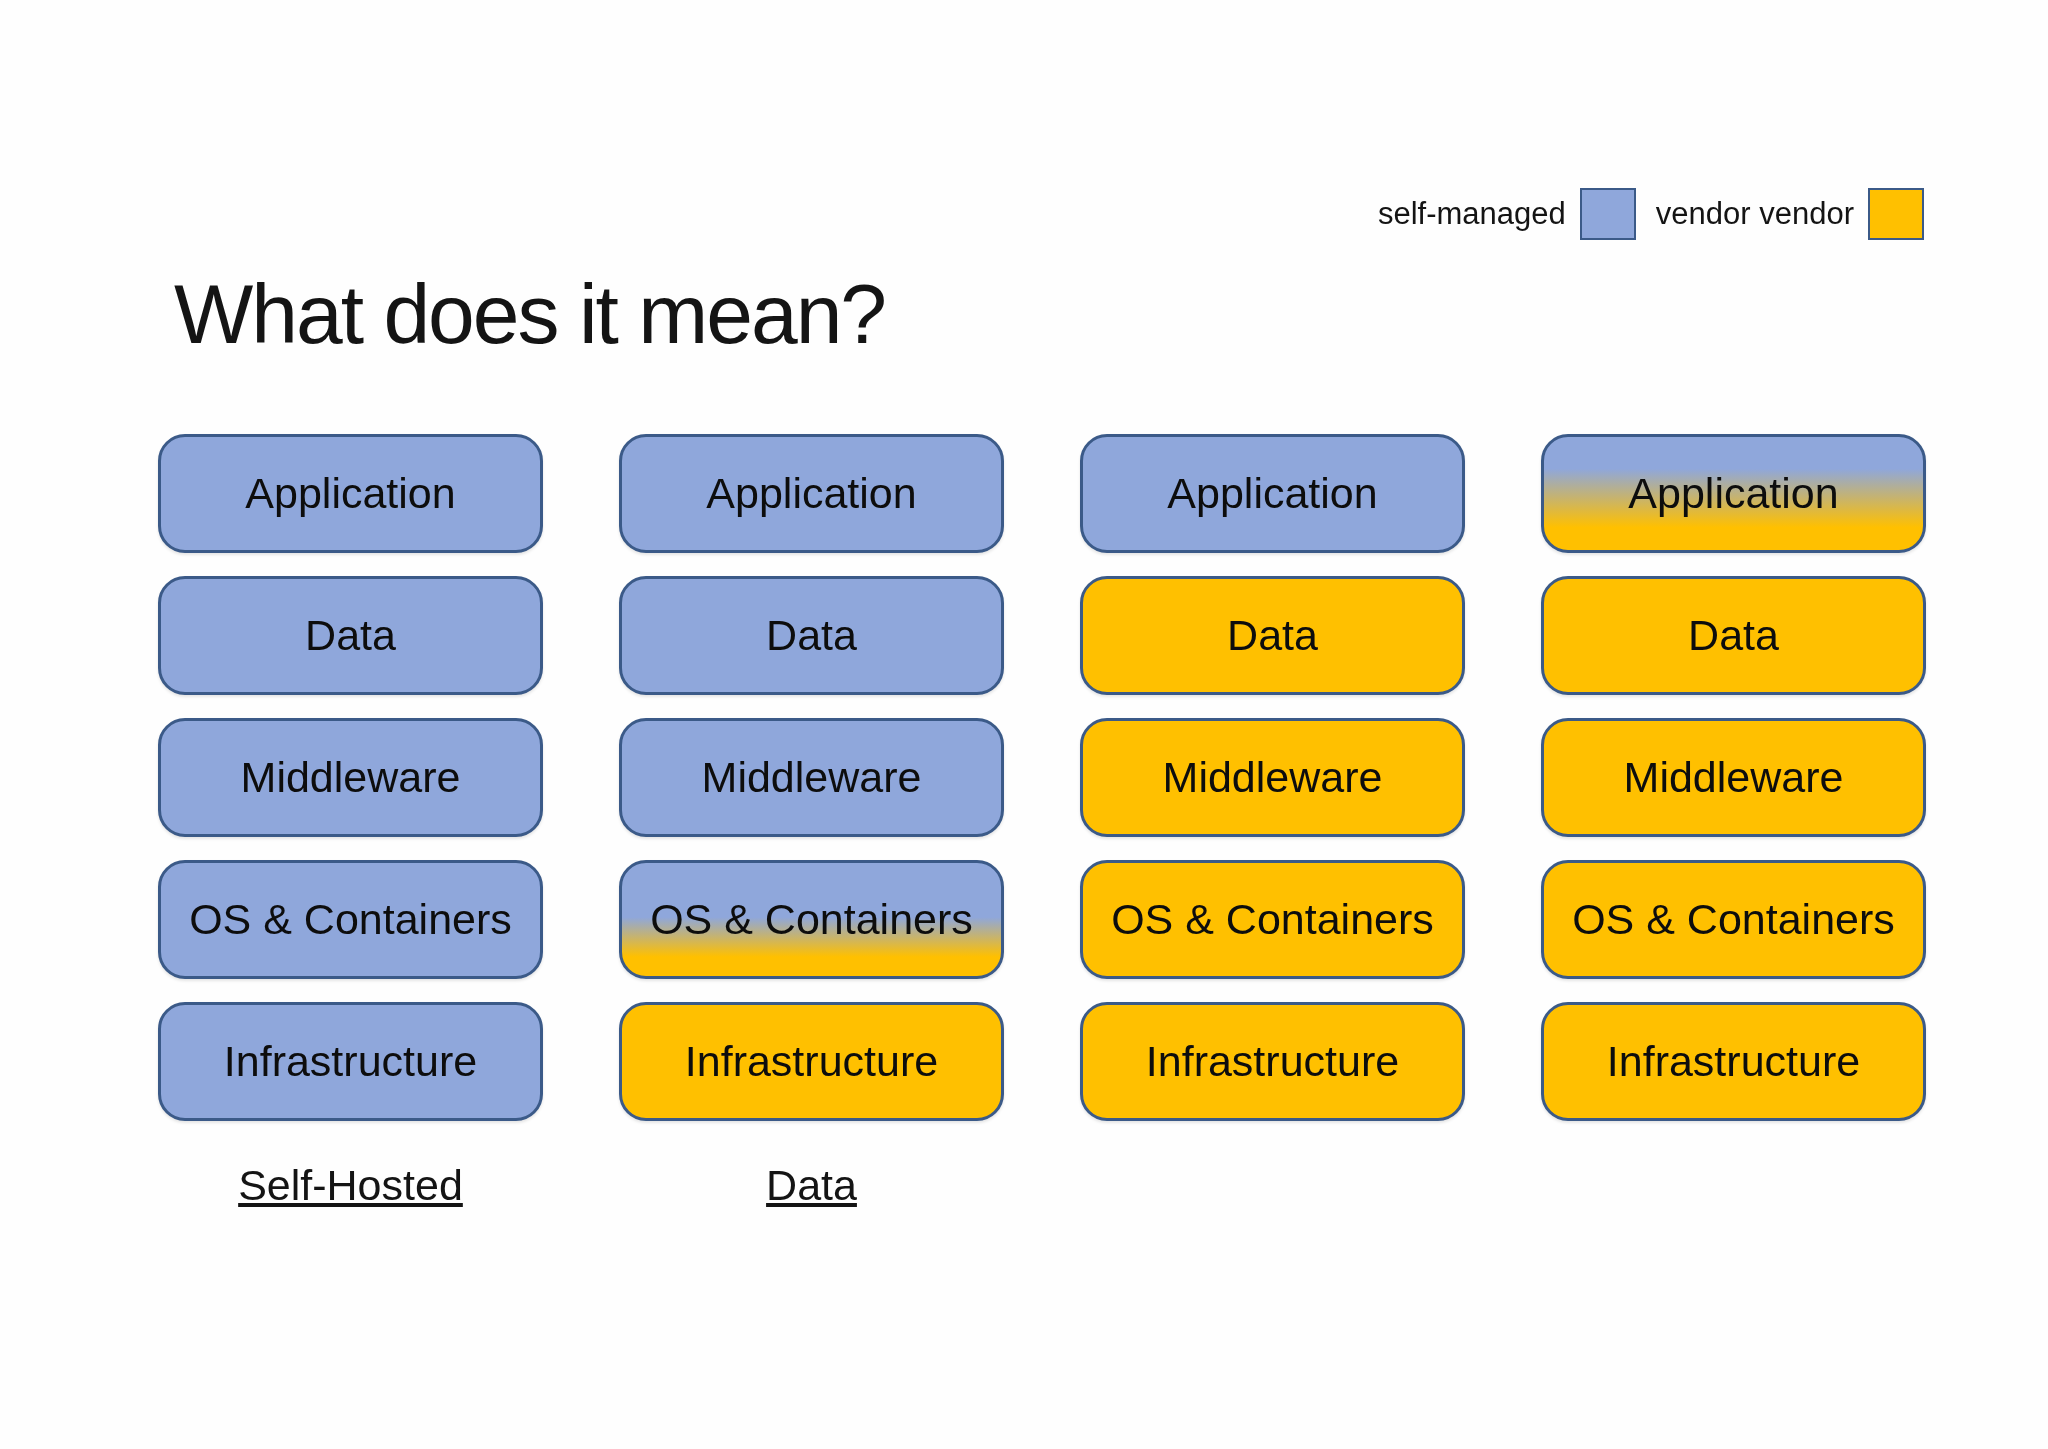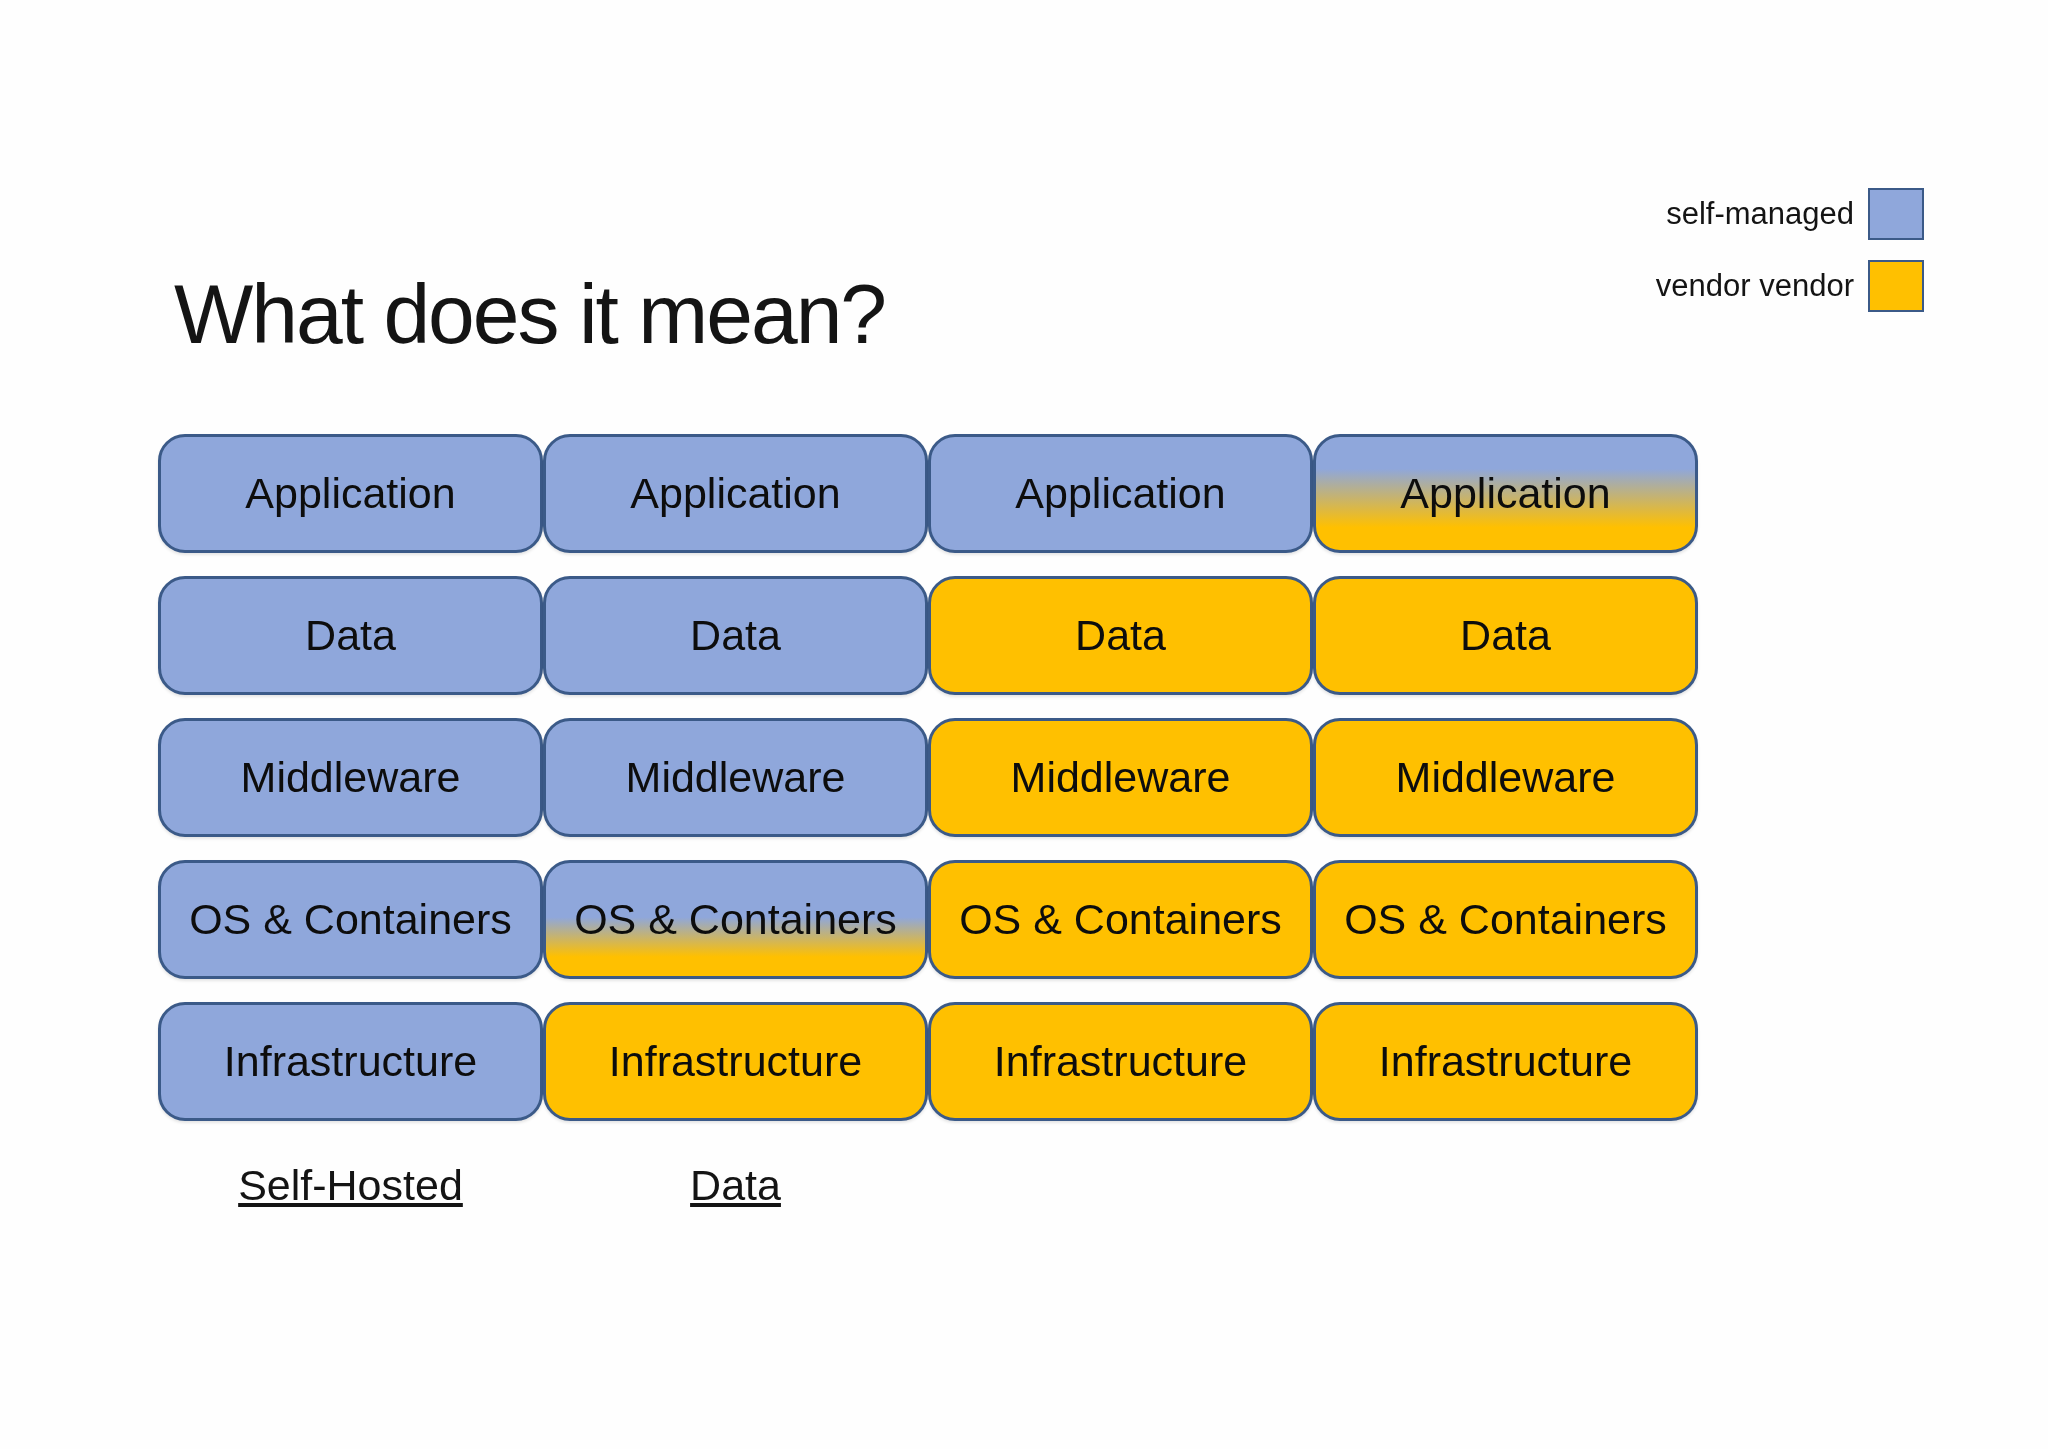--- a/index.html
+++ b/index.html
@@ -27,21 +27,21 @@
     font-weight: 400;
     letter-spacing: -2px;
     line-height: 1;
     color: #141414;
   }
   .legend {
     position: absolute;
     top: 188px;
     right: 124px;
     display: flex;
-    flex-direction: column;
+    flex-direction: row;
     gap: 20px;
     align-items: flex-end;
   }
   .legend-row {
     display: flex;
     align-items: center;
     gap: 14px;
   }
   .legend-label {
     font-size: 31px;
@@ -54,20 +54,21 @@
     border: 2px solid var(--box-border);
   }
   .legend-swatch--self { background: var(--self-fill); }
   .legend-swatch--vendor { background: var(--vendor-fill); }
 
   .grid {
     position: absolute;
     left: 158px;
     top: 434px;
     display: flex;
+    gap: 76px;
   }
   .service-column {
     display: flex;
     flex-direction: column;
     gap: 23px;
     width: 385px;
   }
   .layer-box {
     height: 119px;
     border: 3px solid var(--box-border);

